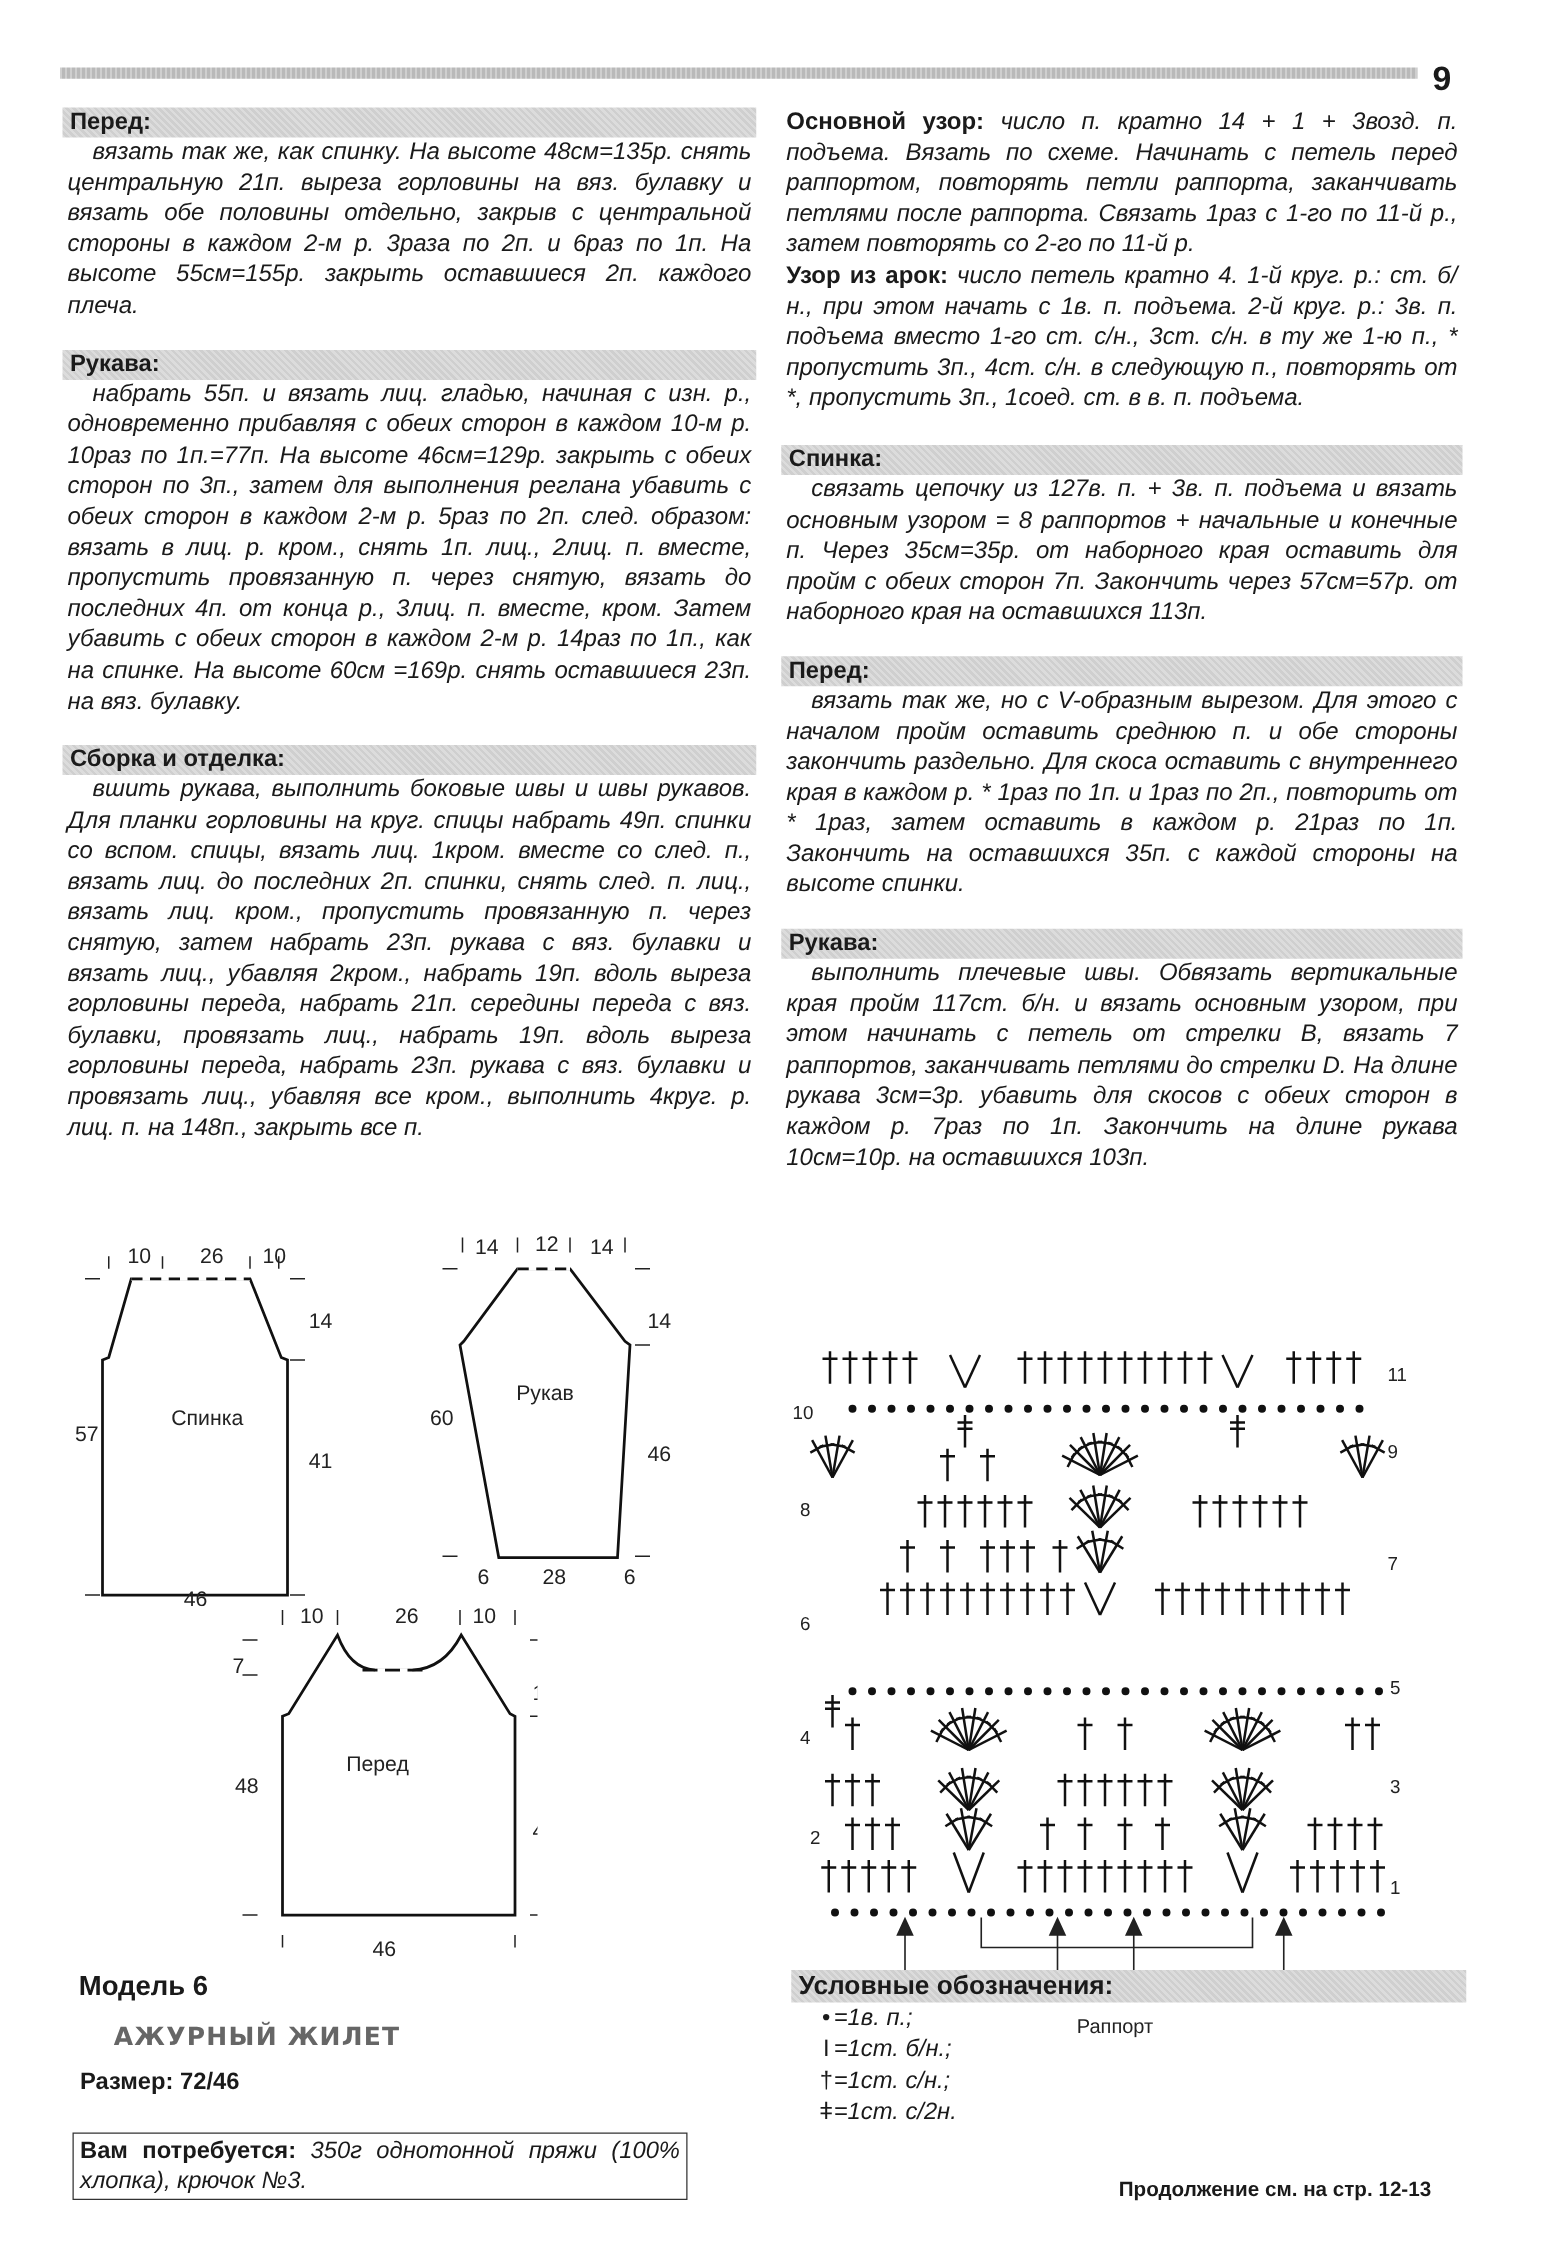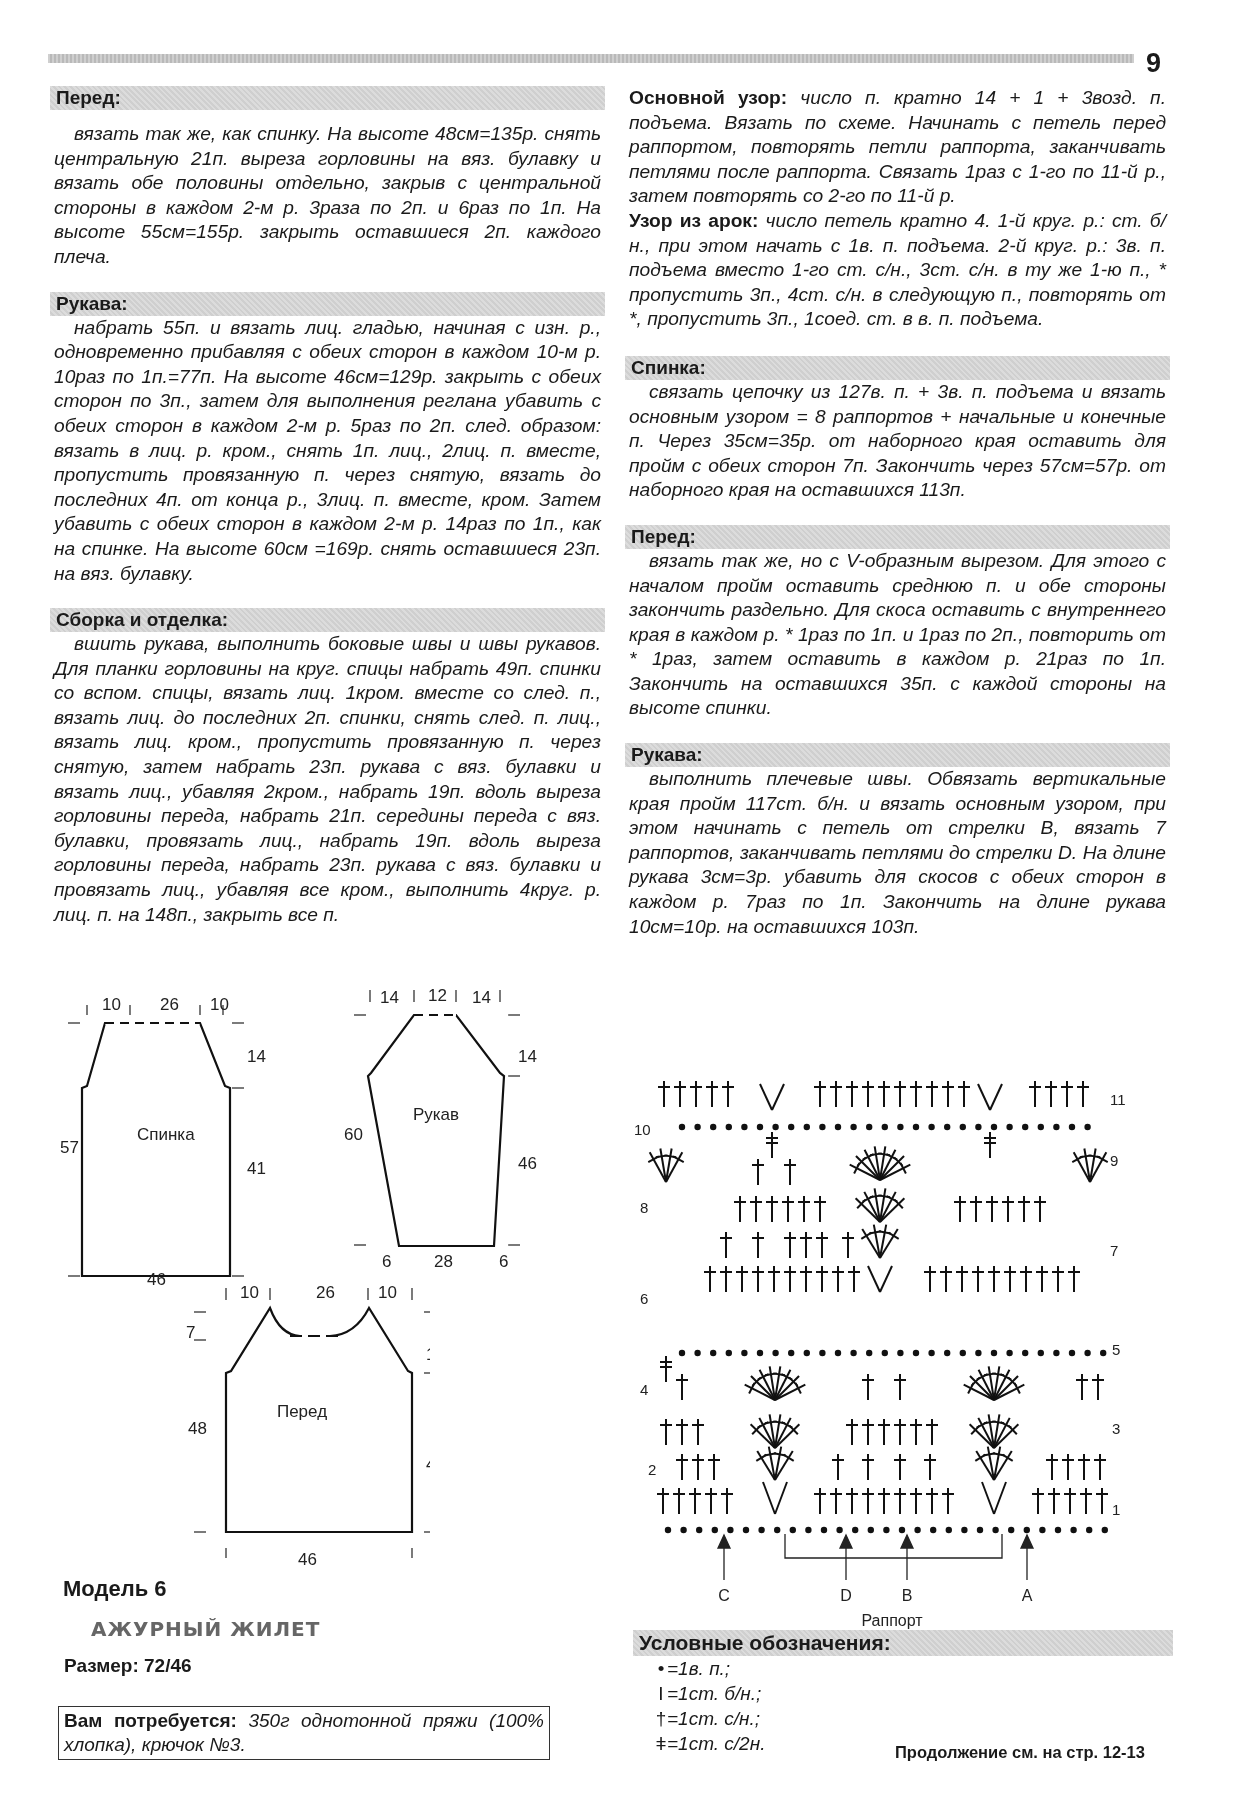--- a/index.html
+++ b/index.html
@@ -22,37 +22,37 @@
   .diagram { position:absolute; }
   .diagram svg text { font-family:"Liberation Sans", sans-serif; font-size:17px; fill:#222; }
   .model-title { position:absolute; left:63px; top:1576px; font-weight:bold; font-size:22px; }
   .model-sub { position:absolute; left:63px; top:1617px; font-weight:bold; font-size:20px;
                color:#666; letter-spacing:1px; font-family:"DejaVu Sans", sans-serif;margin-left:28px; }
   .model-size { position:absolute; left:64px; top:1655px; font-weight:bold; font-size:19px; }
   .needs-box { position:absolute; left:58px; top:1706px; width:480px; border:1.5px solid #333;
                padding:2px 5px; font-size:19px; line-height:24px; text-align:justify; }
   .needs-box .lbl { font-weight:bold; }
   .needs-box .txt { font-style:italic; }
-  .legend { position:absolute; left:633px; top:1630px; width:540px; }
+  .legend { position:absolute; left:633px; top:1576px; width:540px; }
   .legend .sec-head { font-size:21px; height:26px; line-height:26px; }
   .legend-item { font-size:19px; line-height:25px; font-style:italic; padding-left:22px; }
   .legend-item .sym { font-style:normal; display:inline-block; width:12px; text-align:center; }
   .continue { position:absolute; left:895px; top:1743px; font-weight:bold; font-size:16.5px;text-align:center; }
   .chart { position:absolute; left:620px; top:1070px; }
   .chart svg text { font-family:"Liberation Sans", sans-serif; fill:#222; }
 </style>
 </head>
 <body>
 
 <div class="topbar"></div>
 <div class="pagenum">9</div>
 
 <div class="col col-left">
   <div class="sec-head">Перед:</div>
-  <div class="para" style="text-indent:20px;margin-top:12px;">вязать так же, как спинку. На высоте 48см=135р. снять центральную 21п. выреза горловины на вяз. булавку и вязать обе половины отдельно, закрыв с центральной стороны в каждом 2-м р. 3раза по 2п. и 6раз по 1п. На высоте 55см=155р. закрыть оставшиеся 2п. каждого плеча.</div>
+  <div class="para" style="text-indent:20px;">вязать так же, как спинку. На высоте 48см=135р. снять центральную 21п. выреза горловины на вяз. булавку и вязать обе половины отдельно, закрыв с центральной стороны в каждом 2-м р. 3раза по 2п. и 6раз по 1п. На высоте 55см=155р. закрыть оставшиеся 2п. каждого плеча.</div>
   <div class="gap"></div>
   <div class="sec-head">Рукава:</div>
   <div class="para" style="text-indent:20px;">набрать 55п. и вязать лиц. гладью, начиная с изн. р., одновременно прибавляя с обеих сторон в каждом 10-м р. 10раз по 1п.=77п. На высоте 46см=129р. закрыть с обеих сторон по 3п., затем для выполнения реглана убавить с обеих сторон в каждом 2-м р. 5раз по 2п. след. образом: вязать в лиц. р. кром., снять 1п. лиц., 2лиц. п. вместе, пропустить провязанную п. через снятую, вязать до последних 4п. от конца р., 3лиц. п. вместе, кром. Затем убавить с обеих сторон в каждом 2-м р. 14раз по 1п., как на спинке. На высоте 60см =169р. снять оставшиеся 23п. на вяз. булавку.</div>
   <div class="gap"></div>
   <div class="sec-head">Сборка и отделка:</div>
   <div class="para" style="text-indent:20px;">вшить рукава, выполнить боковые швы и швы рукавов. Для планки горловины на круг. спицы набрать 49п. спинки со вспом. спицы, вязать лиц. 1кром. вместе со след. п., вязать лиц. до последних 2п. спинки, снять след. п. лиц., вязать лиц. кром., пропустить провязанную п. через снятую, затем набрать 23п. рукава с вяз. булавки и вязать лиц., убавляя 2кром., набрать 19п. вдоль выреза горловины переда, набрать 21п. середины переда с вяз. булавки, провязать лиц., набрать 19п. вдоль выреза горловины переда, набрать 23п. рукава с вяз. булавки и провязать лиц., убавляя все кром., выполнить 4круг. р. лиц. п. на 148п., закрыть все п.</div>
 </div>
 
 <div class="col col-right">
   <div class="inline-sec">

